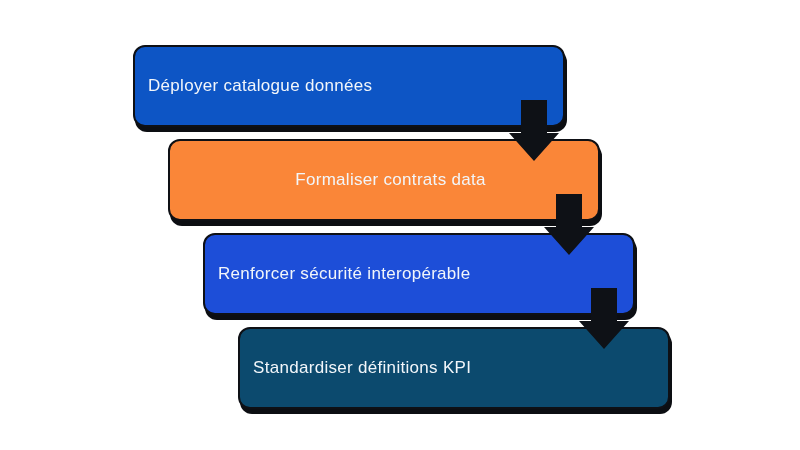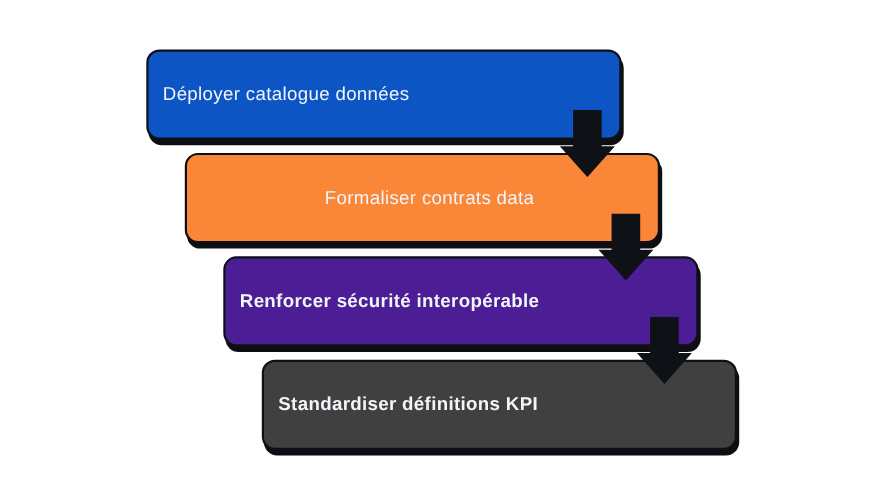--- a/index.html
+++ b/index.html
@@ -55,25 +55,25 @@
 <div class="canvas">
 
   <div class="step step-1" style="background: rgb(13, 85, 197);">
     <span class="step-label">Déployer catalogue données</span>
   </div>
 
   <div class="step step-2" style="background: rgb(250, 134, 56);">
     <span class="step-label">Formaliser contrats data</span>
   </div>
 
-  <div class="step step-3" style="background: #4c1d95; font-weight: bold;">
+  <div class="step step-3" style="background: #1d4ed8;">
     <span class="step-label">Renforcer sécurité interopérable</span>
   </div>
 
-  <div class="step step-4" style="background: #404040; font-weight: bold;">
+  <div class="step step-4" style="background: #0c4a6e;">
     <span class="step-label">Standardiser définitions KPI</span>
   </div>
 
   <svg class="arrow arrow-1" viewBox="0 0 50 61" aria-hidden="true">
     <polygon points="12,0 38,0 38,33 50,33 25,61 0,33 12,33" fill="#0e1116"></polygon>
   </svg>
 
   <svg class="arrow arrow-2" viewBox="0 0 50 61" aria-hidden="true">
     <polygon points="12,0 38,0 38,33 50,33 25,61 0,33 12,33" fill="#0e1116"></polygon>
   </svg>

